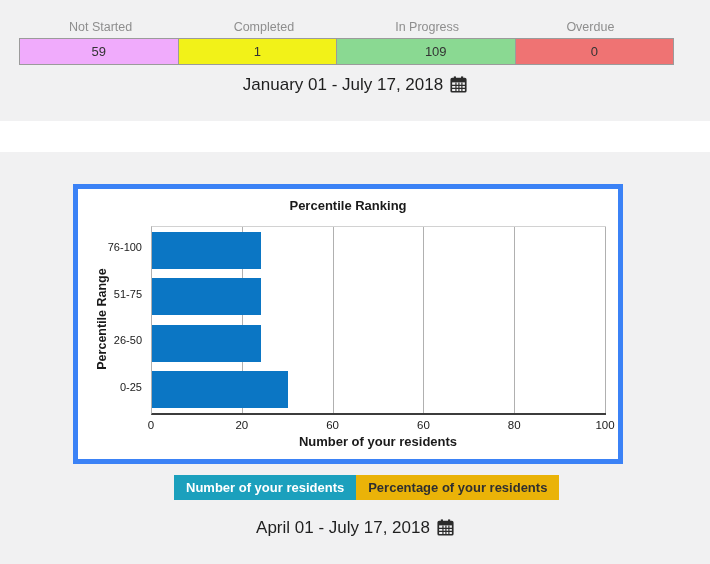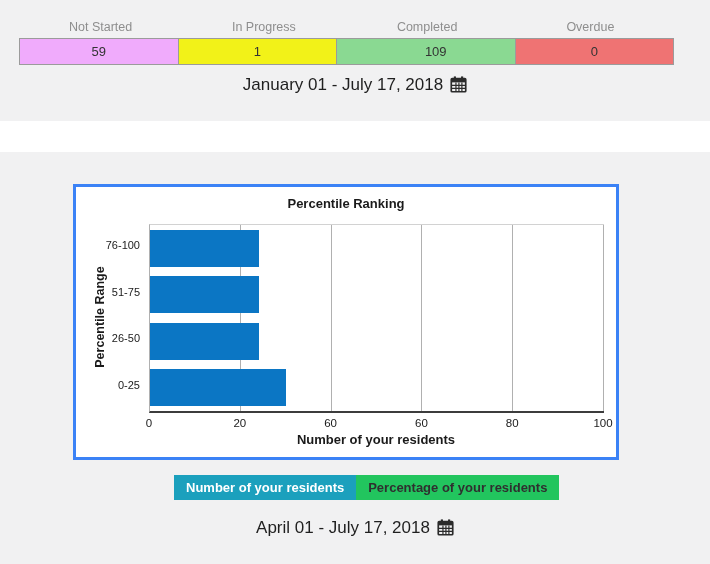--- a/index.html
+++ b/index.html
@@ -14,21 +14,21 @@
   .seg:last-child{border-right:none;}
 
   .date-row{position:absolute;left:0;width:710px;text-align:center;font-size:17px;color:#1f1f1f;cursor:pointer;}
   #date1{top:75px;}
   #date2{top:518px;}
   .cal-icon{display:inline-block;vertical-align:-3px;margin-left:7px;}
 
   #white-band{position:absolute;top:121px;left:0;width:710px;height:31px;background:#ffffff;}
 
   
-  #panel{position:absolute;left:73px;top:184px;width:540px;height:270px;background:#ffffff;border:3px solid #3b82f6;}
+  #panel{position:absolute;left:73px;top:184px;width:540px;height:270px;background:#ffffff;border:5px solid #3b82f6;}
   #chart-title{position:absolute;top:9px;left:0;width:100%;text-align:center;font-weight:bold;font-size:13px;color:#1a1a1a;}
   #plot{position:absolute;left:73px;top:37px;width:454px;height:186px;border-left:1px solid #b0b0b0;border-top:1px solid #d2d2d2;border-bottom:2px solid #3c3c3c;}
   .gridline{position:absolute;top:0;bottom:0;width:1px;background:#b0b0b0;}
   .bar{position:absolute;left:0;height:37px;}
   .ycat{position:absolute;left:0;width:64px;text-align:right;font-size:11px;color:#1a1a1a;}
   .xtick{position:absolute;top:230px;transform:translateX(-50%);font-size:11.5px;color:#1a1a1a;}
   #xlabel{position:absolute;left:73px;top:245px;width:454px;text-align:center;font-weight:bold;font-size:13px;color:#1a1a1a;}
   #ylabel{position:absolute;left:24px;top:130px;transform:translate(-50%,-50%) rotate(-90deg);transform-origin:center;font-weight:bold;font-size:12.5px;white-space:nowrap;color:#1a1a1a;}
 
   
@@ -36,22 +36,22 @@
   .toggle-btn{border:none;height:25px;padding:0 12px;font-family:"Liberation Sans",sans-serif;font-weight:bold;font-size:13px;color:#2f2f2f;cursor:pointer;}
   .toggle-btn.active{color:#ffffff;}
 </style>
 </head>
 <body>
 
 <div id="page">
 
   <div id="labels-row">
       <div class="seg-label">Not Started</div>
+      <div class="seg-label">Completed</div>
       <div class="seg-label">In Progress</div>
-      <div class="seg-label">Completed</div>
       <div class="seg-label">Overdue</div>
     </div>
   <div id="status-bar">
       <div class="seg" style="background: #f0abfc;">59</div>
       <div class="seg" style="background: rgb(242, 242, 24);">1</div>
       <div class="seg" style="background: rgb(138, 217, 146); padding-left: 20px;">109</div>
       <div class="seg" style="background: rgb(239, 115, 115);">0</div>
     </div>
 
   <div id="date1" class="date-row">
@@ -88,21 +88,21 @@
       <div class="xtick" style="left: 436.2px;">80</div>
       <div class="xtick" style="left: 527px;">100</div>
       <div class="ycat" style="top: 52.25px;">76-100</div>
       <div class="ycat" style="top: 98.75px;">51-75</div>
       <div class="ycat" style="top: 145.25px;">26-50</div>
       <div class="ycat" style="top: 191.75px; text-align: right;">0-25</div>
     </div>
 
   <div id="view-toggle">
       <button class="toggle-btn active" style="background: rgb(27, 160, 189);">Number of your residents</button>
-      <button class="toggle-btn" style="background: #22c55e;">Percentage of your residents</button>
+      <button class="toggle-btn" style="background: #eab308;">Percentage of your residents</button>
     </div>
 
   <div id="date2" class="date-row">
     <span>April 01 - July 17, 2018</span><span class="cal-icon"><svg width="17" height="17" viewBox="0 0 20 20">
           <rect x="1.5" y="3" width="17" height="15.5" rx="1" fill="none" stroke="#2b2b2b" stroke-width="2"></rect>
           <rect x="1.5" y="3.5" width="17" height="4" fill="#2b2b2b"></rect>
           <rect x="4.5" y="0.5" width="2.5" height="4.5" fill="#2b2b2b"></rect>
           <rect x="13" y="0.5" width="2.5" height="4.5" fill="#2b2b2b"></rect>
           <path d="M7 7.5v11 M10.5 7.5v11 M14 7.5v11 M1.5 11h17 M1.5 14.5h17" stroke="#2b2b2b" stroke-width="1.4" fill="none"></path>
         </svg></span>

